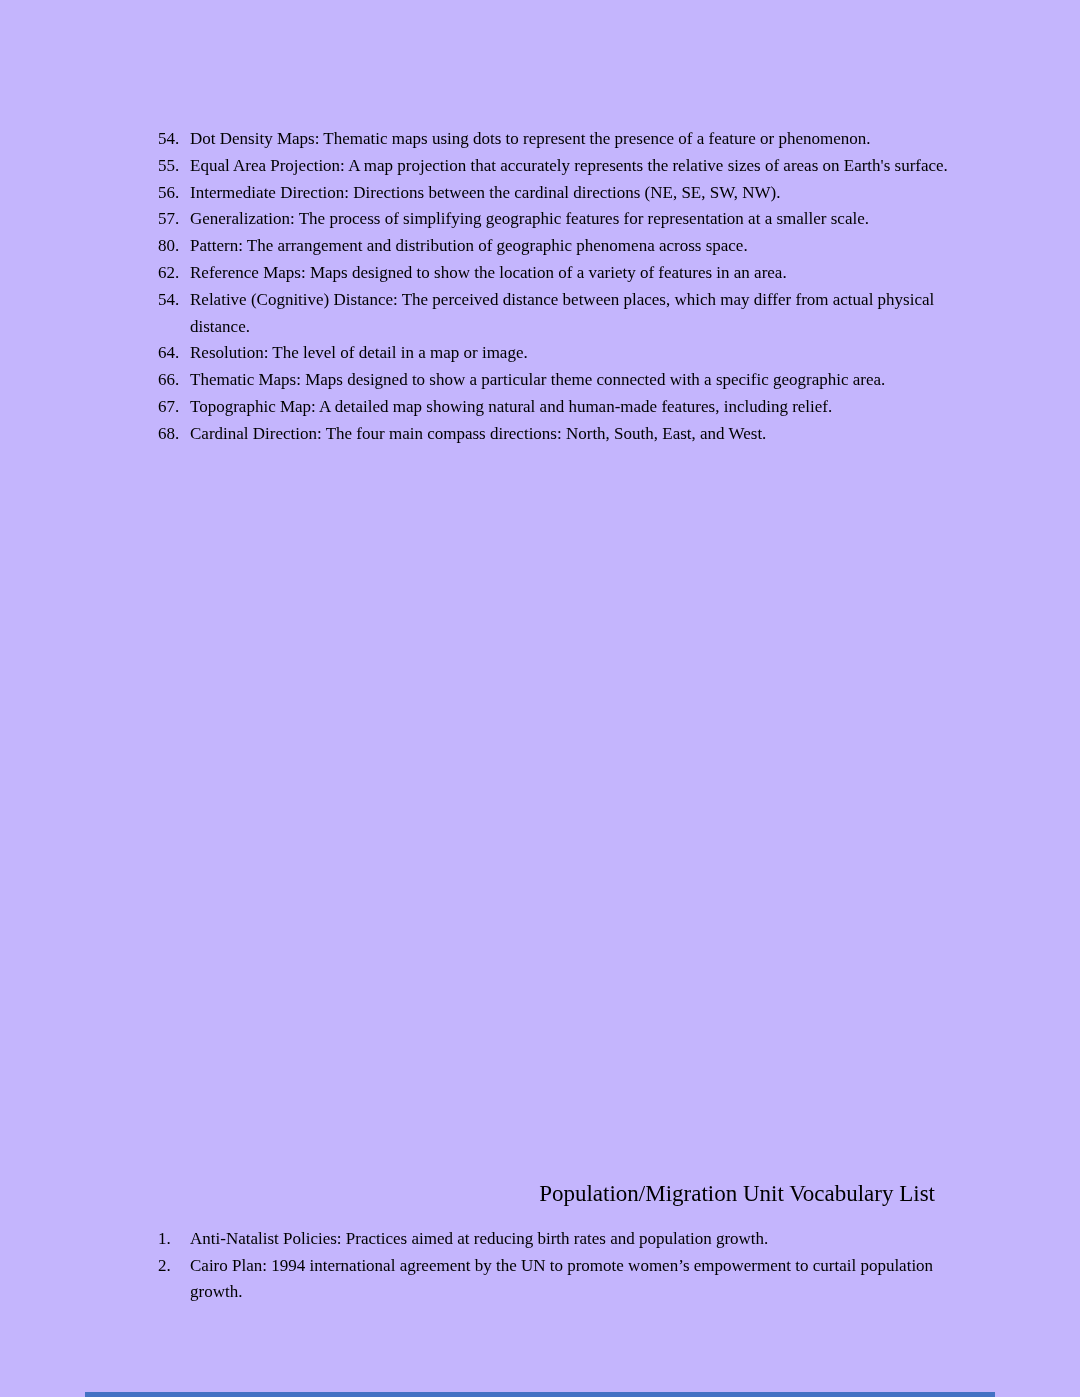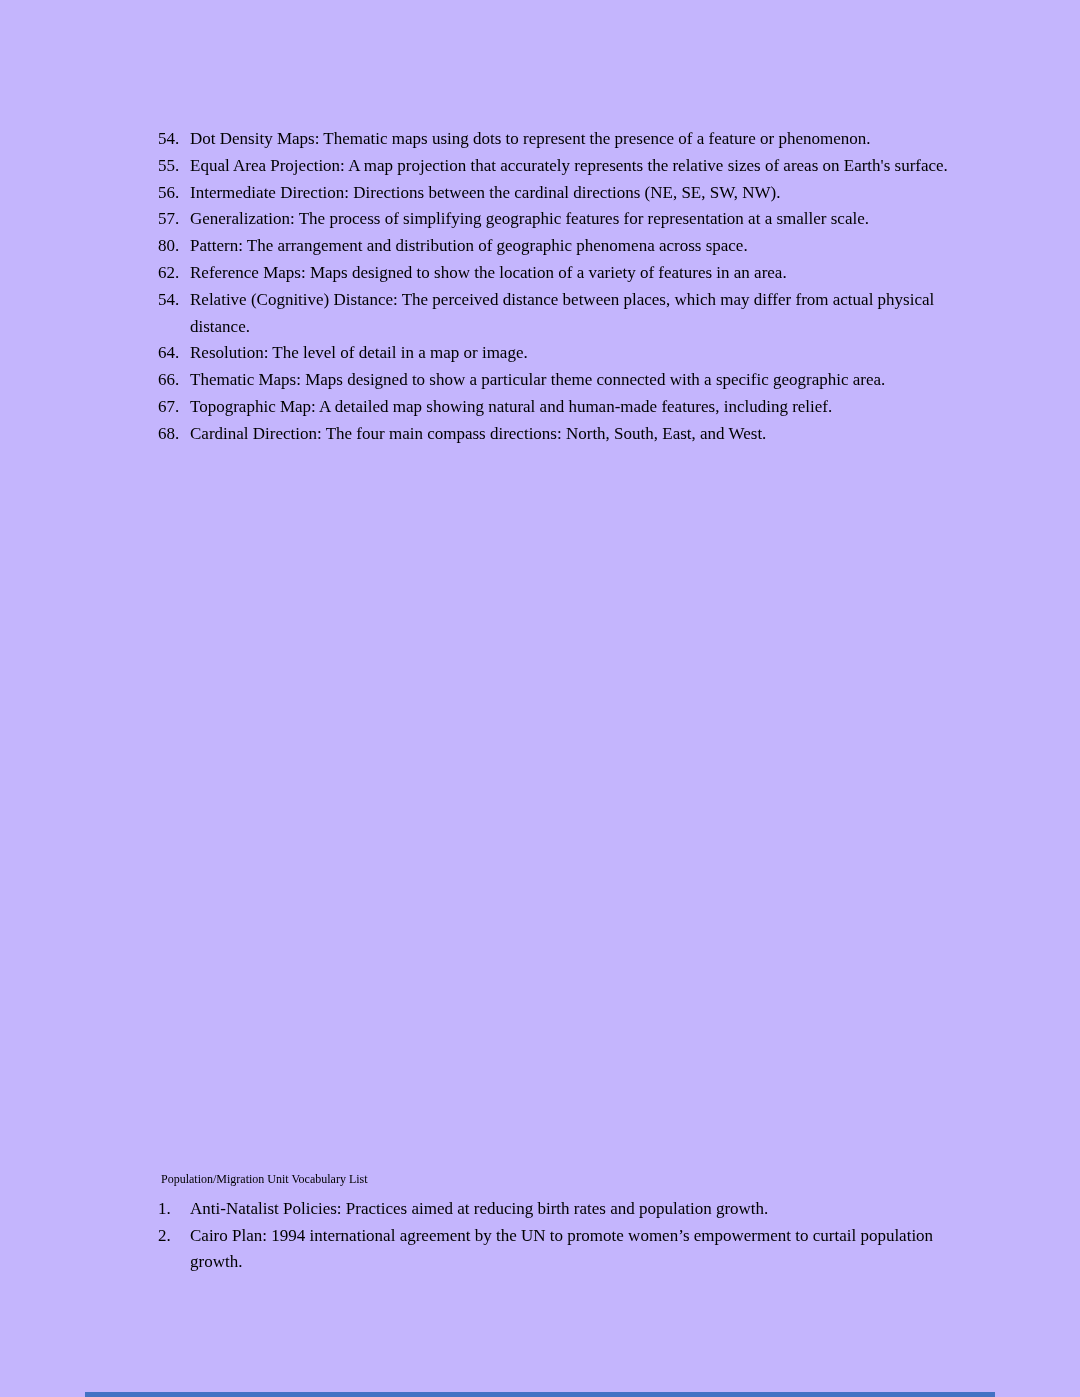--- a/index.html
+++ b/index.html
@@ -41,25 +41,25 @@
       flex: 1;
       white-space: pre-wrap;
     }
     .section2 {
       position: absolute;
       top: 1163px;
       left: 158px;
       width: 795px;
     }
     .sec-title {
-      text-align: left;
-      font-size: 12px;
+      text-align: right;
+      font-size: 23px;
       line-height: 26.8px;
       font-weight: normal;
-      margin: 3px;
+      margin: 18px;
     }
     .bottom-bar {
       position: absolute;
       left: 85px;
       bottom: 0;
       width: 910px;
       height: 5px;
       background: #4472c4;
     }
   </style>

